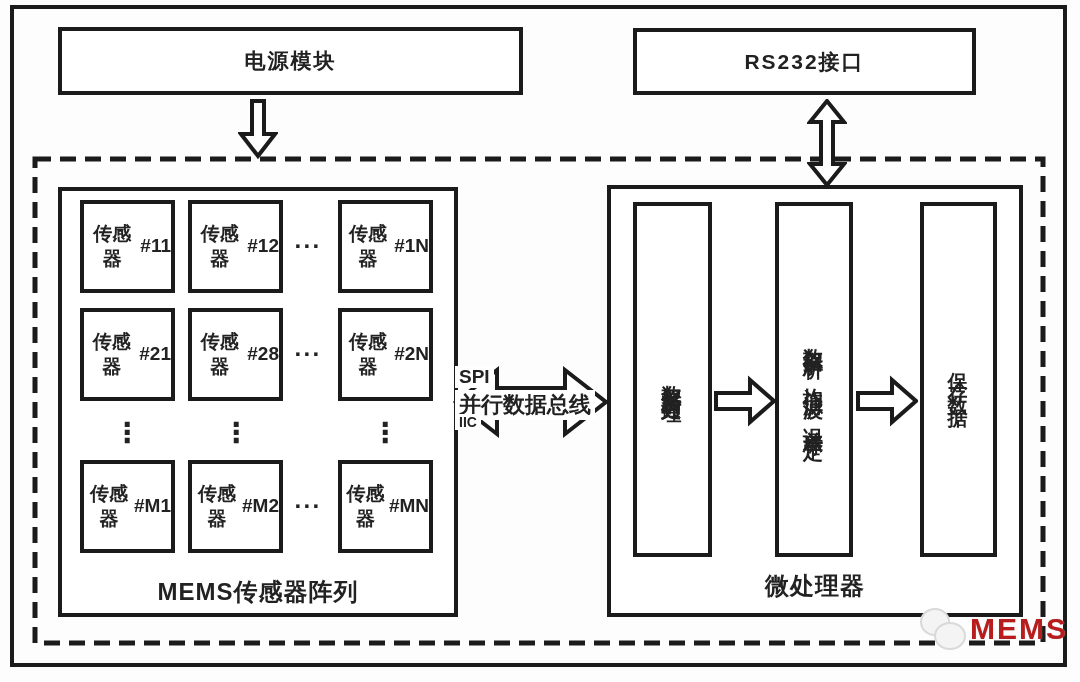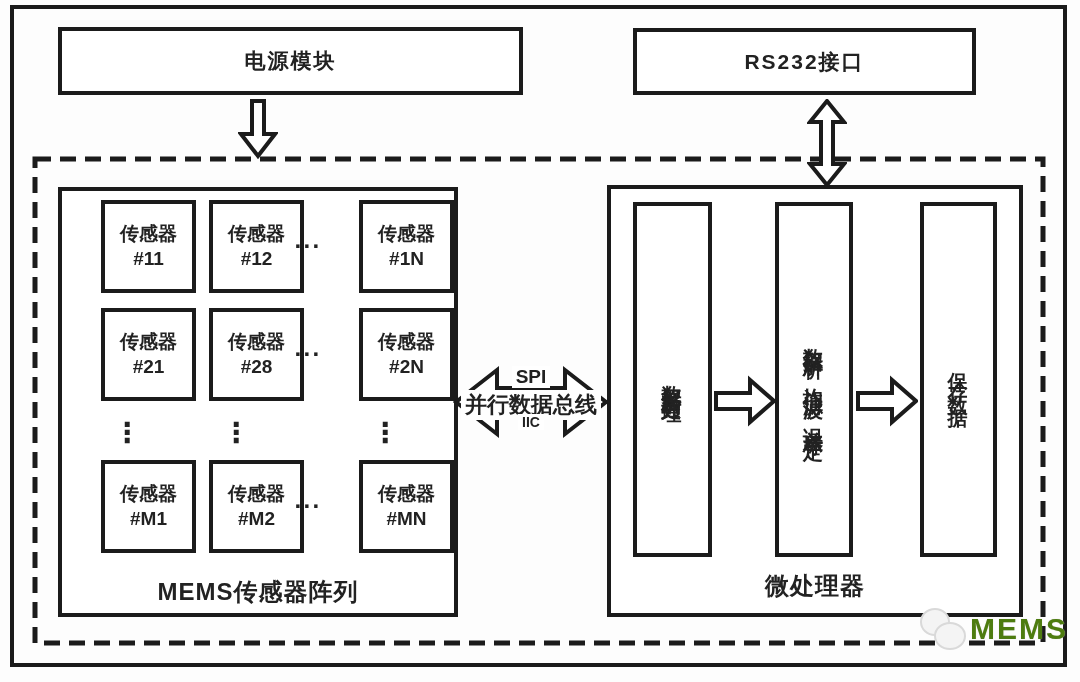--- a/index.html
+++ b/index.html
@@ -22,22 +22,22 @@
 
   .power-box{left:58px;top:27px;width:465px;height:68px;}
   .rs232-box{left:633px;top:28px;width:343px;height:67px;}
 
   .arrow-svg{position:absolute;}
   .arrow-svg polygon{fill:#fff;stroke:var(--line);stroke-width:4;stroke-linejoin:miter;}
 
   .array-box{position:absolute;left:58px;top:187px;width:400px;height:430px;
     border:4px solid var(--line);background:#fff;}
   .sensor{position:absolute;width:95px;height:93px;border:4px solid var(--line);
-    background:#fff;display:flex;flex-direction:column;align-items:center;justify-content:center;
-    font-size:19px;font-weight:600;line-height:1.3;text-align:center;margin-left:21px;}
+    background:#fff;display:flex;align-items:center;justify-content:center;
+    font-size:19px;font-weight:600;line-height:1.3;text-align:center;}
   .sc1{left:18px}.sc2{left:126px}.sc3{left:276px}
   .sr1{top:9px}.sr2{top:117px}.sr3{top:269px}
 
   .hdots{position:absolute;left:224px;width:44px;height:28px;text-align:center;
     font-size:24px;font-weight:700;letter-spacing:1px;line-height:28px;color:var(--ink);}
   .hd1{top:41px}.hd2{top:149px}.hd3{top:301px}
   .vdots{position:absolute;top:222px;width:30px;height:40px;text-align:center;
     font-size:28px;font-weight:700;line-height:40px;color:var(--ink);}
   .vd1{left:50px}.vd2{left:159px}.vd3{left:308px}
 
@@ -49,33 +49,33 @@
   .micro-box{position:absolute;left:607px;top:185px;width:416px;height:432px;
     border:4px solid var(--line);background:#fff;}
   .stage-box{position:absolute;top:13px;height:355px;border:4px solid var(--line);
     background:#fff;display:flex;align-items:center;justify-content:center;}
   .st1{left:22px;width:79px}.st2{left:164px;width:78px}.st3{left:309px;width:77px}
   .stage-box span{writing-mode:vertical-rl;text-orientation:upright;
     font-size:20px;font-weight:600;letter-spacing:3px;color:var(--ink);}
   .st2 span{letter-spacing:4px;}
   .st3 span{letter-spacing:12px;}
 
-  .bus-label{position:absolute;left:455px;width:152px;text-align:center;z-index:3;}
+  .bus-label{position:absolute;left:455px;width:152px;z-index:3;}
   .bus-label span{display:inline-block;background:#fff;padding:0 4px;
     font-weight:600;color:var(--ink);}
   .bus-top{top:366px;font-size:19px;}
   .bus-mid{top:390px;font-size:22px;}
   .bus-bot{top:414px;font-size:14px;}
 
   .watermark{position:absolute;left:918px;top:606px;display:flex;align-items:center;z-index:4;}
   .mascot{position:relative;width:52px;height:46px;}
   .mascot .blob{position:absolute;border-radius:50%;background:#f4f4f4;border:2px solid #d9d9d9;}
   .blob-a{left:2px;top:2px;width:30px;height:28px;}
   .blob-b{left:16px;top:16px;width:32px;height:28px;}
-  .wm-text{font-size:30px;font-weight:700;letter-spacing:2px;color:#4d7c0f;
+  .wm-text{font-size:30px;font-weight:700;letter-spacing:2px;color:#b91c1c;
     text-shadow:0 0 1px #c9c9c9;}
 </style>
 </head>
 <body>
 
 <div class="stage">
 
   <div class="outer-frame"></div>
 
   <svg class="dashed-frame">

